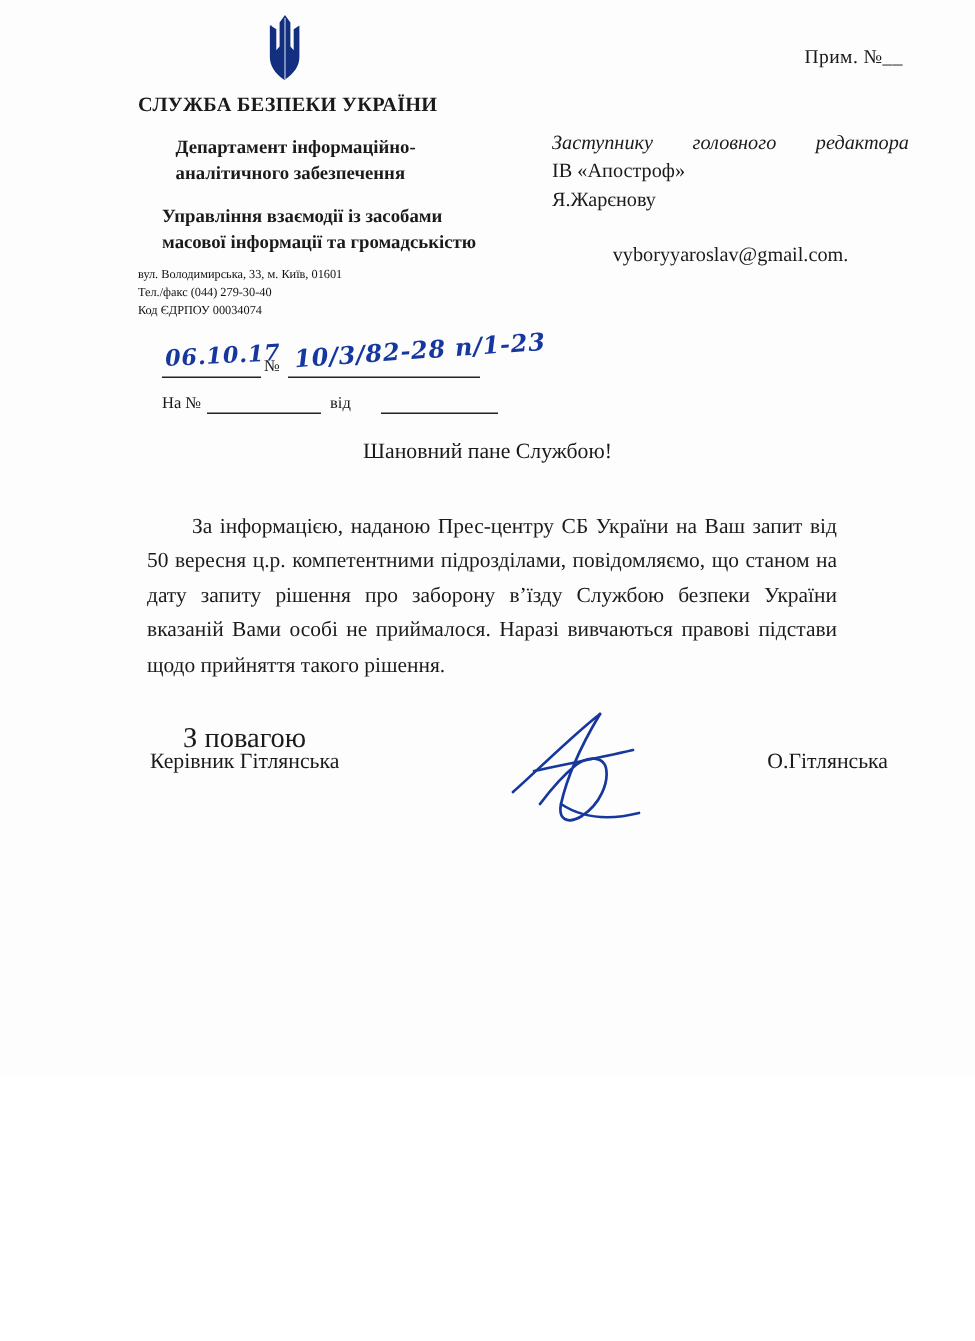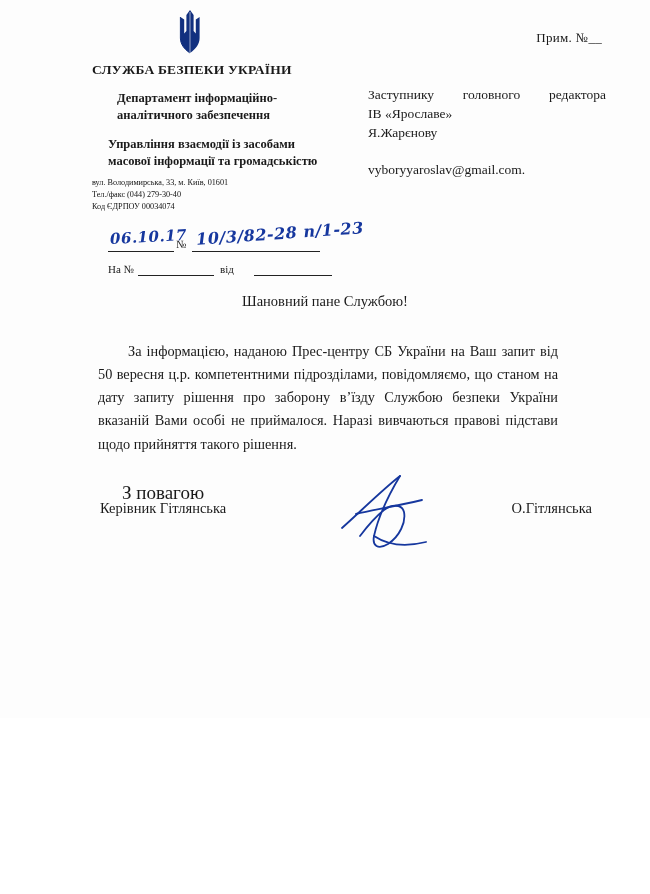--- a/index.html
+++ b/index.html
@@ -139,25 +139,25 @@
   
   .addressee {
     position: absolute;
     top: 86px;
     left: 368px;
     width: 238px;
     font-size: 13.5px;
     line-height: 1.4;
     text-align: justify;
   }
-  .addressee .line1 { text-align: justify; text-align-last: justify; }
+  .addressee .line1 { text-align: justify; text-align-last: justify; font-style: italic; }
   .addressee .email {
     margin-top: 18px;
     font-size: 13.5px;
-    text-align: left;
+    text-align: center;
   }
 
   
   .salutation {
     position: absolute;
     top: 293px;
     left: 0;
     width: 650px;
     text-align: center;
     font-size: 14.5px;
@@ -238,21 +238,21 @@
 
   <div class="na-line">
     <span class="lbl">На №</span>
     <span class="rule na-rule-a"></span>
     <span class="lbl2">від</span>
     <span class="rule na-rule-b"></span>
   </div>
 
   <div class="addressee">
     <div class="line1">Заступнику  головного  редактора</div>
-    <div>ІВ «Ярославе»</div>
+    <div>ІВ «Апостроф»</div>
     <div>Я.Жарєнову</div>
     <div class="email">vyboryyaroslav@gmail.com.</div>
   </div>
 
   <div class="salutation">Шановний пане Службою!</div>
 
   <div class="body-text">За інформацією, наданою Прес-центру СБ України на Ваш запит від 50 вересня ц.р. компетентними підрозділами, повідомляємо, що станом на дату запиту рішення про заборону в’їзду Службою безпеки України вказаній Вами особі не приймалося. Наразі вивчаються правові підстави щодо прийняття такого рішення.</div>
 
   <div class="regards">З повагою</div>
   <div class="sig-role">Керівник Гітлянська</div>

